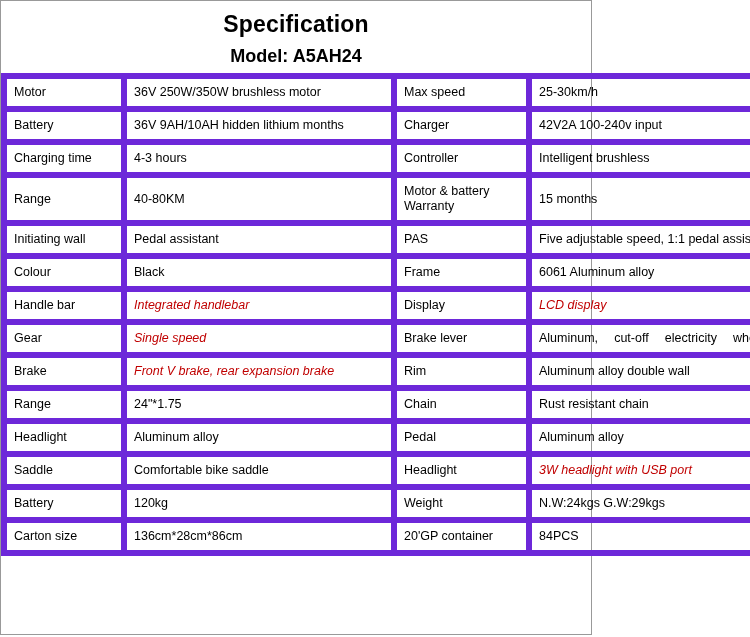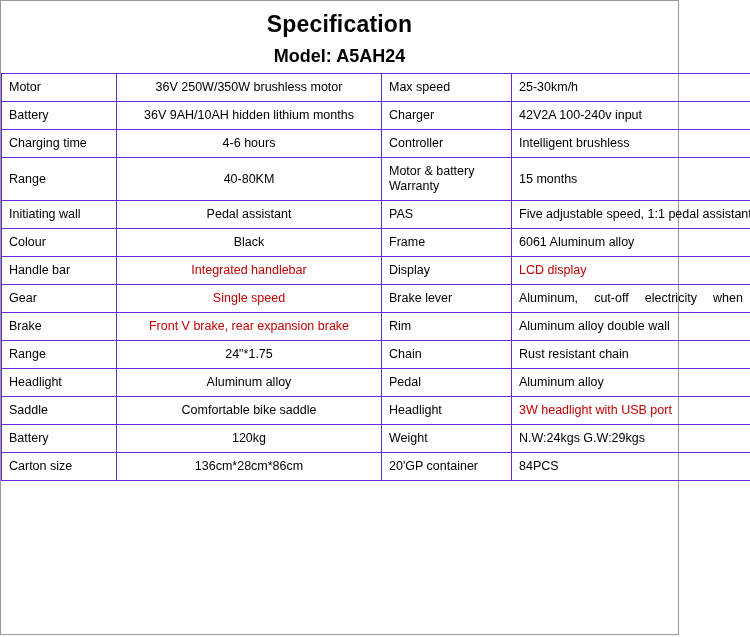--- a/index.html
+++ b/index.html
@@ -8,21 +8,21 @@
     background: #ffffff;
   }
   body {
     width: 750px;
     height: 637px;
     font-family: "Liberation Sans", sans-serif;
     color: #000000;
     overflow: hidden;
   }
   .sheet {
-    width: 679px;
+    width: 592px;
     height: 635px;
     border: 1px solid #999999;
     box-sizing: border-box;
     display: flex;
     flex-direction: column;
   }
   .title-block {
     text-align: center;
     padding-top: 6px;
   }
@@ -38,32 +38,32 @@
     line-height: 28px;
     margin-top: 1px;
   }
   table.spec {
     border-collapse: collapse;
     width: 100%;
     table-layout: fixed;
     margin-top: 3px;
   }
   table.spec td {
-    border: 1px solid #6d28d9;
+    border: 6px solid #6d28d9;
     padding: 6px 7px;
     font-size: 12.5px;
     line-height: 15px;
     vertical-align: middle;
     word-wrap: break-word;
   }
   td.c0 { width: 100px; }
-  td.c1 { width: 250px; text-align: center; }
+  td.c1 { width: 250px; }
   td.c2 { width: 115px; }
   td.c3 { width: 281px; }
-  .red { color: #c00000; }
+  .red { color: #c00000; font-style: italic; }
   .just {
     text-align: justify;
     text-align-last: justify;
   }
 </style>
 </head>
 <body>
 
 <div class="sheet">
 
@@ -81,21 +81,21 @@
         <td class="c3">25-30km/h</td>
       </tr>
       <tr>
         <td class="c0">Battery</td>
         <td class="c1">36V 9AH/10AH hidden lithium months</td>
         <td class="c2">Charger</td>
         <td class="c3">42V2A 100-240v input</td>
       </tr>
       <tr>
         <td class="c0">Charging time</td>
-        <td class="c1">4-6 hours</td>
+        <td class="c1">4-3 hours</td>
         <td class="c2">Controller</td>
         <td class="c3">Intelligent brushless</td>
       </tr>
       <tr>
         <td class="c0">Range</td>
         <td class="c1">40-80KM</td>
         <td class="c2">Motor &amp; battery Warranty</td>
         <td class="c3">15 months</td>
       </tr>
       <tr>

